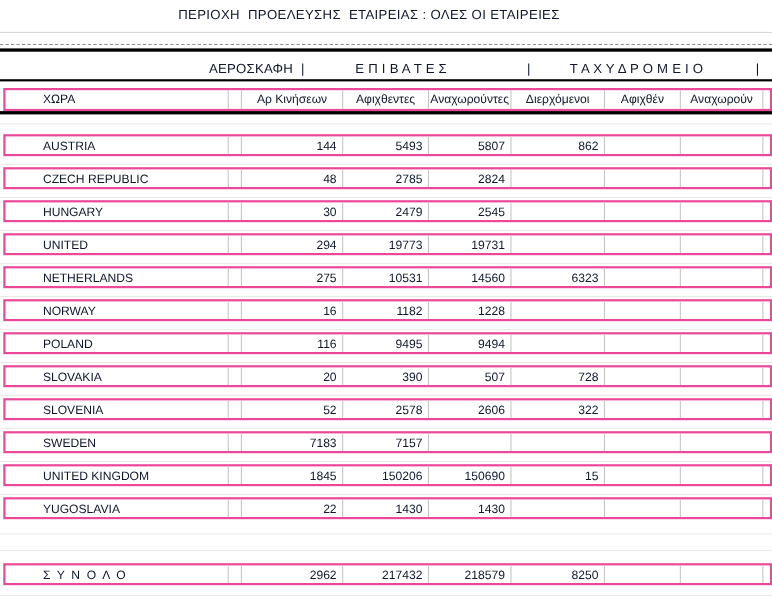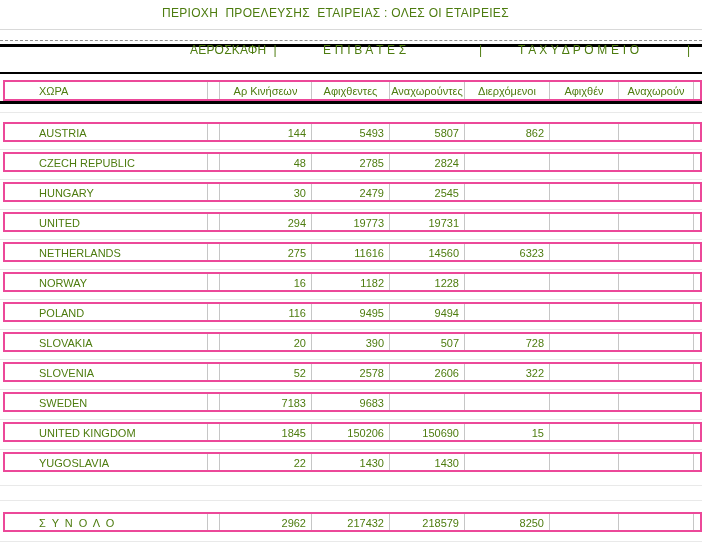--- a/index.html
+++ b/index.html
@@ -1,31 +1,31 @@
 <!DOCTYPE html>
 <html><head>
 <meta charset="utf-8">
 <style>
   html,body { margin:0; padding:0; background:#ffffff; }
   .page {
     position:relative; width:702px; height:545px; background:#ffffff;
-    font-family:"Liberation Sans", sans-serif; color:#4d7c0f; overflow:hidden;
+    font-family:"Liberation Sans", sans-serif; color:#0f172a; overflow:hidden;
   }
   .title {
     position:absolute; left:162px; top:6px; font-size:12px;
     letter-spacing:0.3px; white-space:pre;
   }
   .hline { position:absolute; left:0; width:702px; }
   .thin   { height:1px; background:#d9d9d9; }
   .dashed { height:0; border-top:1px dashed #8f8f8f; }
   .rule2  { height:2px; background:#000; }
   .rule3  { height:3px; background:#000; }
   .gline  { position:absolute; left:0; width:702px; height:1px; background:#e9e9e9; }
 
-  .gh { position:absolute; top:43px; font-size:12px; white-space:pre; letter-spacing:0.2px; }
+  .gh { position:absolute; top:55px; font-size:12px; white-space:pre; letter-spacing:0.2px; }
 
   .trow {
     position:absolute; left:3px; width:699px; height:20px;
     display:grid; grid-template-columns:203px 12px 92px 78px 75px 85px 69px 75px 8px;
     border:2px solid #ec4899; box-sizing:border-box;
     font-size:11px; line-height:18px; background:#fff;
   }
   .trow .c { border-right:1px solid #c6c6c6; box-sizing:border-box; overflow:hidden; white-space:nowrap; }
   .trow .c:last-child { border-right:none; }
   .country { padding-left:34px; }
@@ -113,21 +113,21 @@
     <div class="c num">19731</div>
     <div class="c num"></div>
     <div class="c num"></div>
     <div class="c num"></div>
     <div class="c"></div>
   </div>
       <div class="trow data-row" style="top: 242px;">
     <div class="c country">NETHERLANDS</div>
     <div class="c"></div>
     <div class="c num">275</div>
-    <div class="c num">11616</div>
+    <div class="c num">10531</div>
     <div class="c num">14560</div>
     <div class="c num">6323</div>
     <div class="c num"></div>
     <div class="c num"></div>
     <div class="c"></div>
   </div>
       <div class="trow data-row" style="top: 272px;">
     <div class="c country">NORWAY</div>
     <div class="c"></div>
     <div class="c num">16</div>
@@ -168,21 +168,21 @@
     <div class="c num">2606</div>
     <div class="c num">322</div>
     <div class="c num"></div>
     <div class="c num"></div>
     <div class="c"></div>
   </div>
       <div class="trow data-row" style="top: 392px;">
     <div class="c country">SWEDEN</div>
     <div class="c"></div>
     <div class="c num">7183</div>
-    <div class="c num">9683</div>
+    <div class="c num">7157</div>
     <div class="c num"></div>
     <div class="c num"></div>
     <div class="c num"></div>
     <div class="c"></div>
   </div>
       <div class="trow data-row" style="top: 422px;">
     <div class="c country">UNITED KINGDOM</div>
     <div class="c"></div>
     <div class="c num">1845</div>
     <div class="c num">150206</div>

